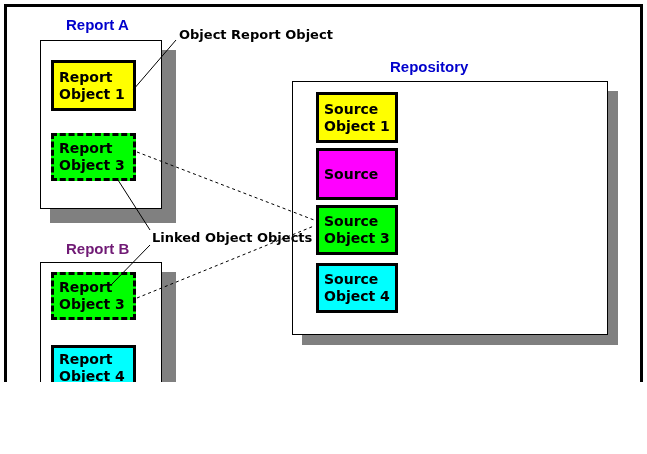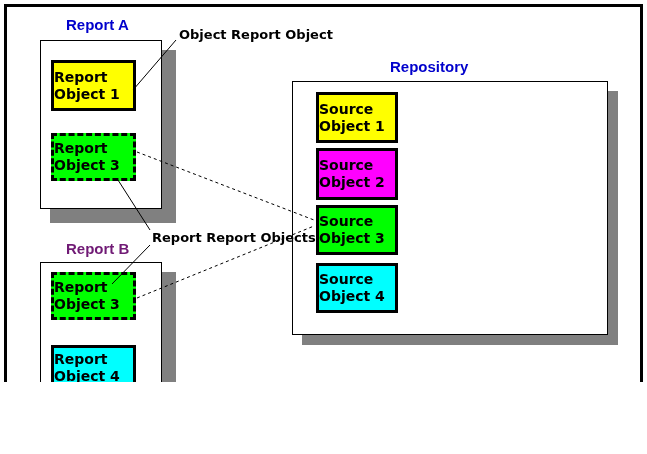--- a/index.html
+++ b/index.html
@@ -55,20 +55,21 @@
     border: 1px solid #000000;
     box-sizing: border-box;
   }
   
   .obj-box {
     position: absolute;
     box-sizing: border-box;
     display: flex;
     flex-direction: column;
     justify-content: center;
+    padding-left: 5px;
     font-size: 14px;
     font-weight: bold;
     color: #000000;
     line-height: 17px;
     font-family: "DejaVu Sans", sans-serif;
   }
   .obj-box.solid { border: 3px solid #000000; }
   .obj-box.dashed { border: 3px dashed #000000; }
   .obj-line { display: block; white-space: nowrap; }
 
@@ -113,32 +114,31 @@
       </div>
       <div class="card-shadow" style="left: 302px; top: 91px; width: 316px; height: 254px; background: rgb(128, 128, 128);"></div>
       <div class="card" style="left: 292px; top: 81px; width: 316px; height: 254px;"></div>
       <div class="group-title" style="left: 390px; top: 58px; color: rgb(0, 0, 204);">Repository</div>
       <div class="obj-box solid" style="left: 316px; top: 92px; width: 82px; height: 51px; background: rgb(255, 255, 0);">
         <span class="obj-line">Source</span>
         <span class="obj-line">Object 1</span>
       </div>
       <div class="obj-box solid" style="left: 316px; top: 148px; width: 82px; height: 52px; background: rgb(255, 0, 255);">
         <span class="obj-line">Source</span>
-        <span class="obj-line">Object 2</span>
       </div>
       <div class="obj-box solid" style="left: 316px; top: 205px; width: 82px; height: 50px; background: rgb(0, 255, 0);">
         <span class="obj-line">Source</span>
         <span class="obj-line">Object 3</span>
       </div>
       <div class="obj-box solid" style="left: 316px; top: 263px; width: 82px; height: 50px; background: rgb(0, 255, 255);">
         <span class="obj-line">Source</span>
         <span class="obj-line">Object 4</span>
       </div>
       <div class="annotation" style="left: 179px; top: 27px;">Object Report Object</div>
-      <div class="annotation" style="left: 152px; top: 230px;">Report Report Objects</div>
+      <div class="annotation" style="left: 152px; top: 230px;">Linked Object Objects</div>
     </div>
 
   <svg class="lines" viewBox="0 0 647 454" xmlns="http://www.w3.org/2000/svg">
     <g id="leader-group">
         <line x1="176" y1="40" x2="133" y2="90" stroke="#000000" stroke-width="1"></line>
         <line x1="150" y1="230" x2="118" y2="180" stroke="#000000" stroke-width="1"></line>
         <line x1="150" y1="245" x2="112" y2="284" stroke="#000000" stroke-width="1"></line>
       </g>
     <g id="link-group">
         <line x1="137" y1="152" x2="314" y2="220" stroke="#000000" stroke-width="1" stroke-dasharray="3,3"></line>

